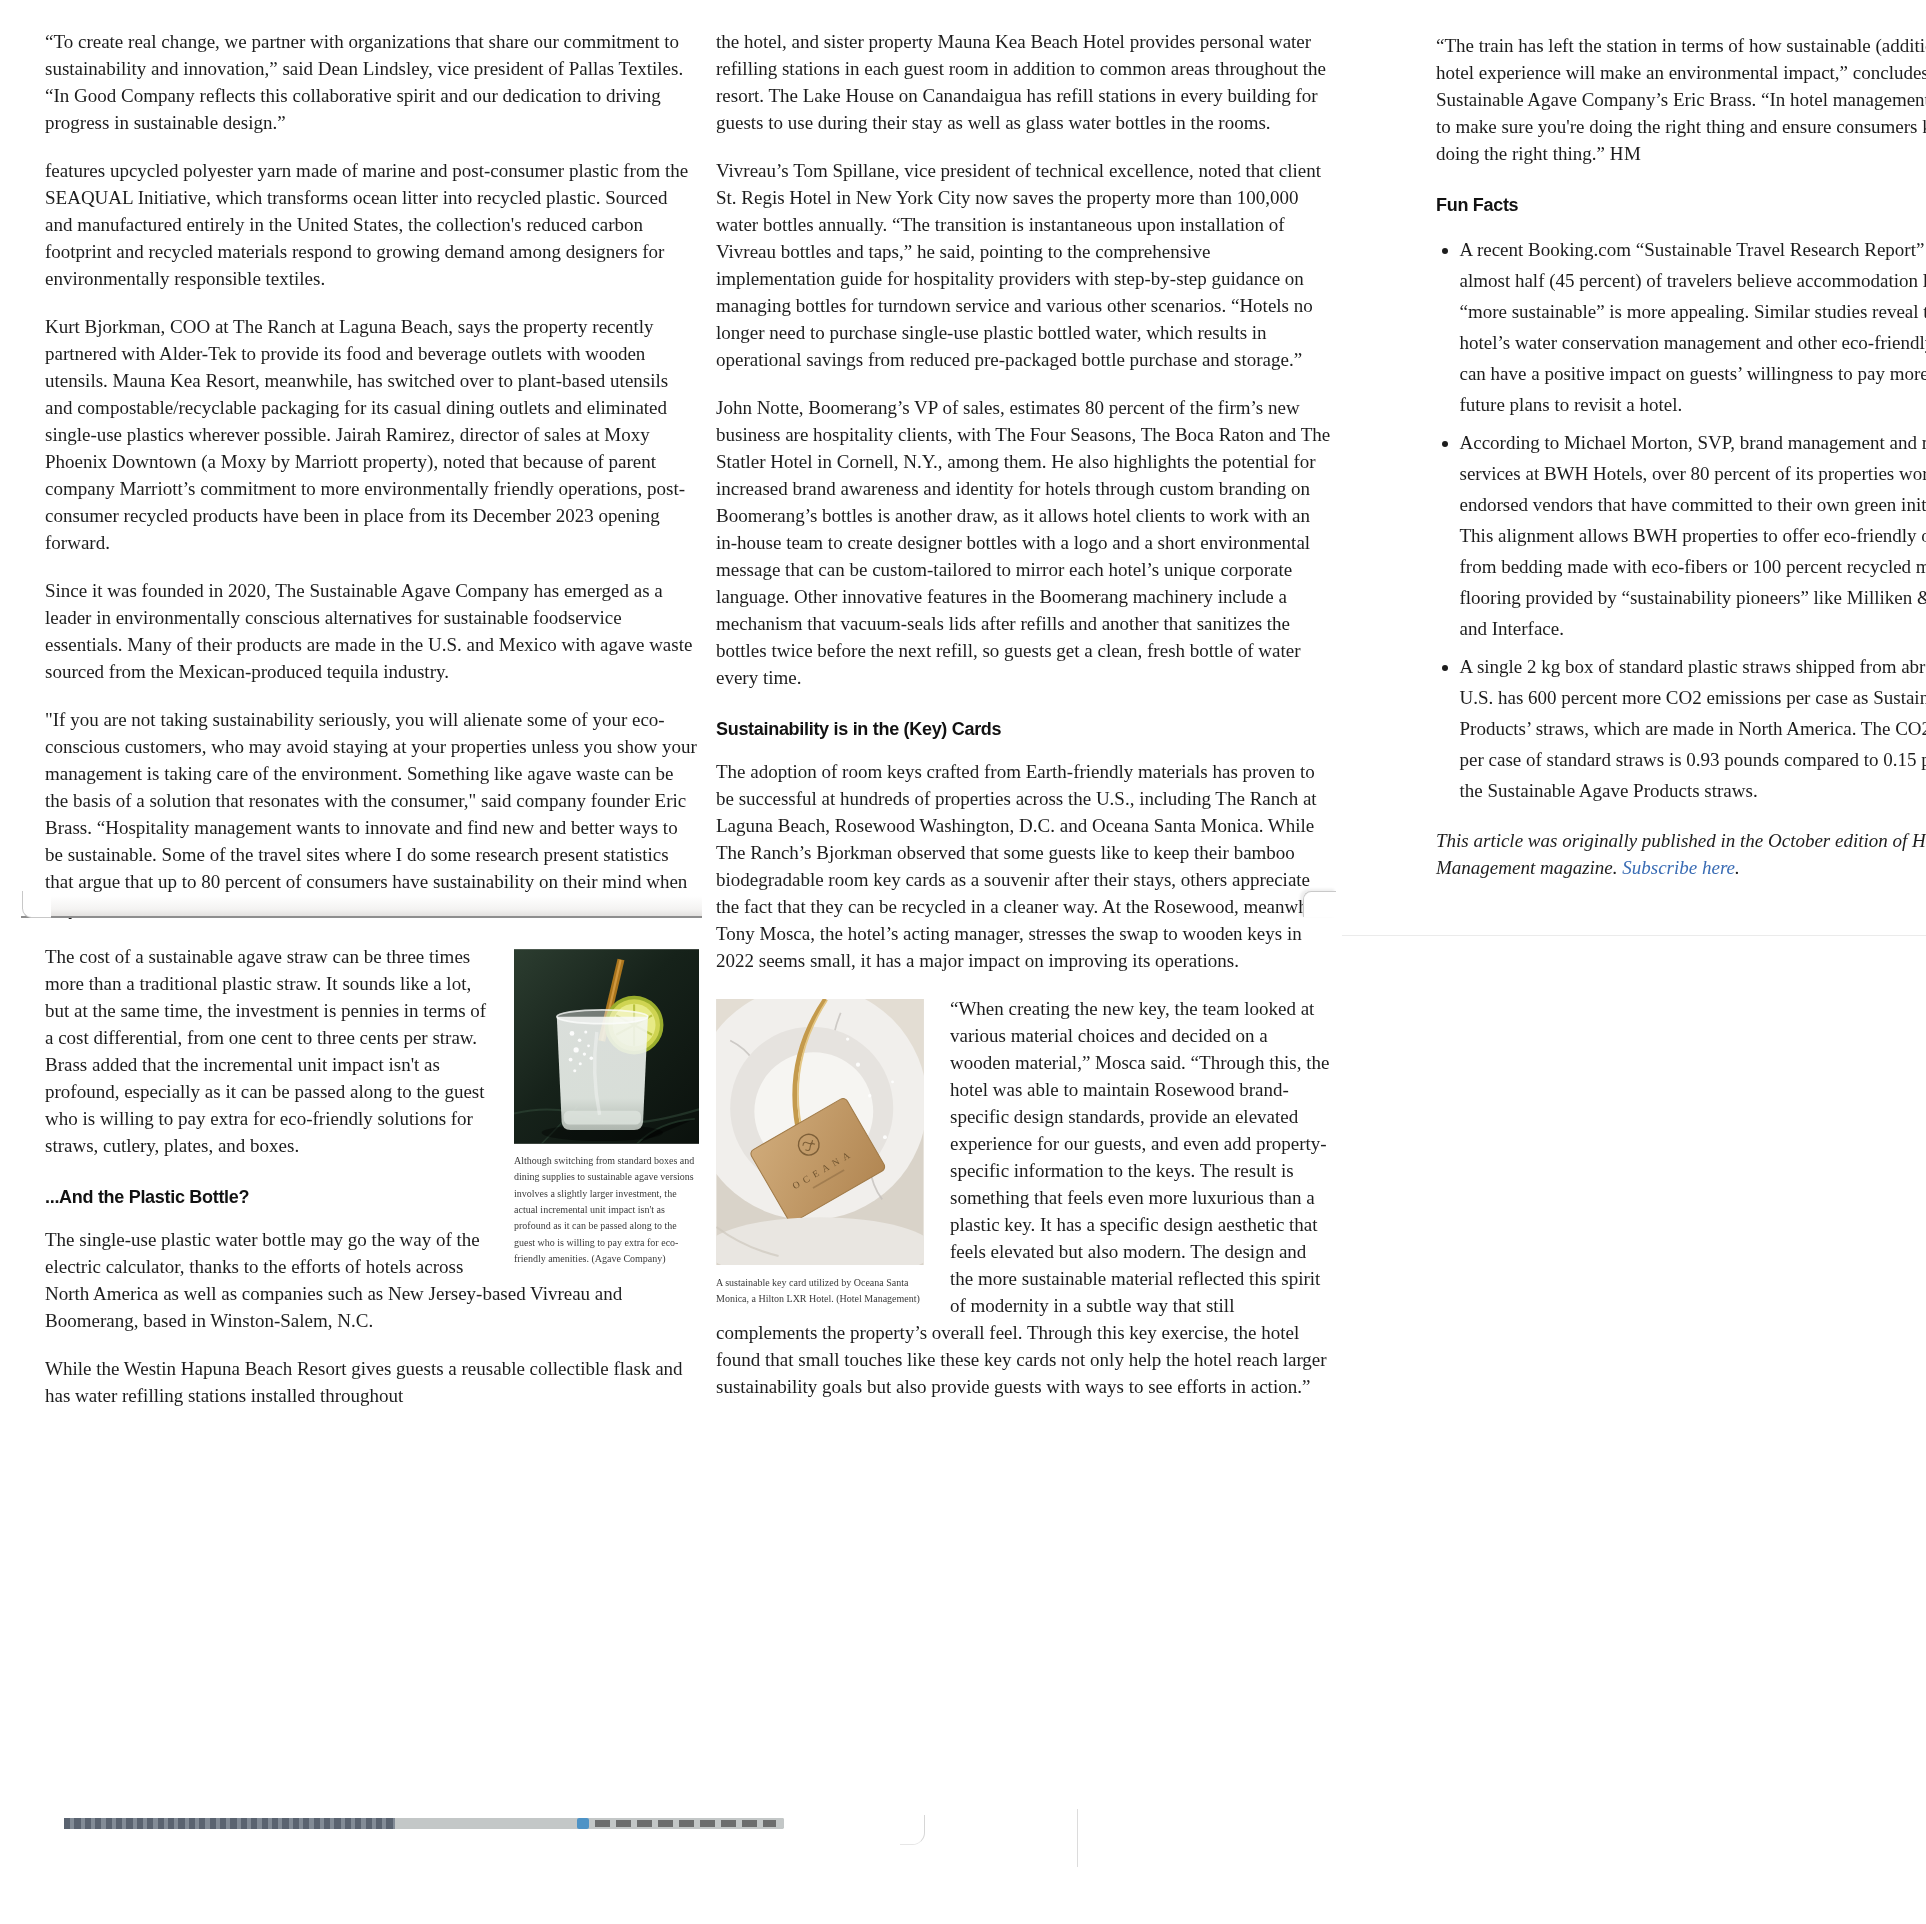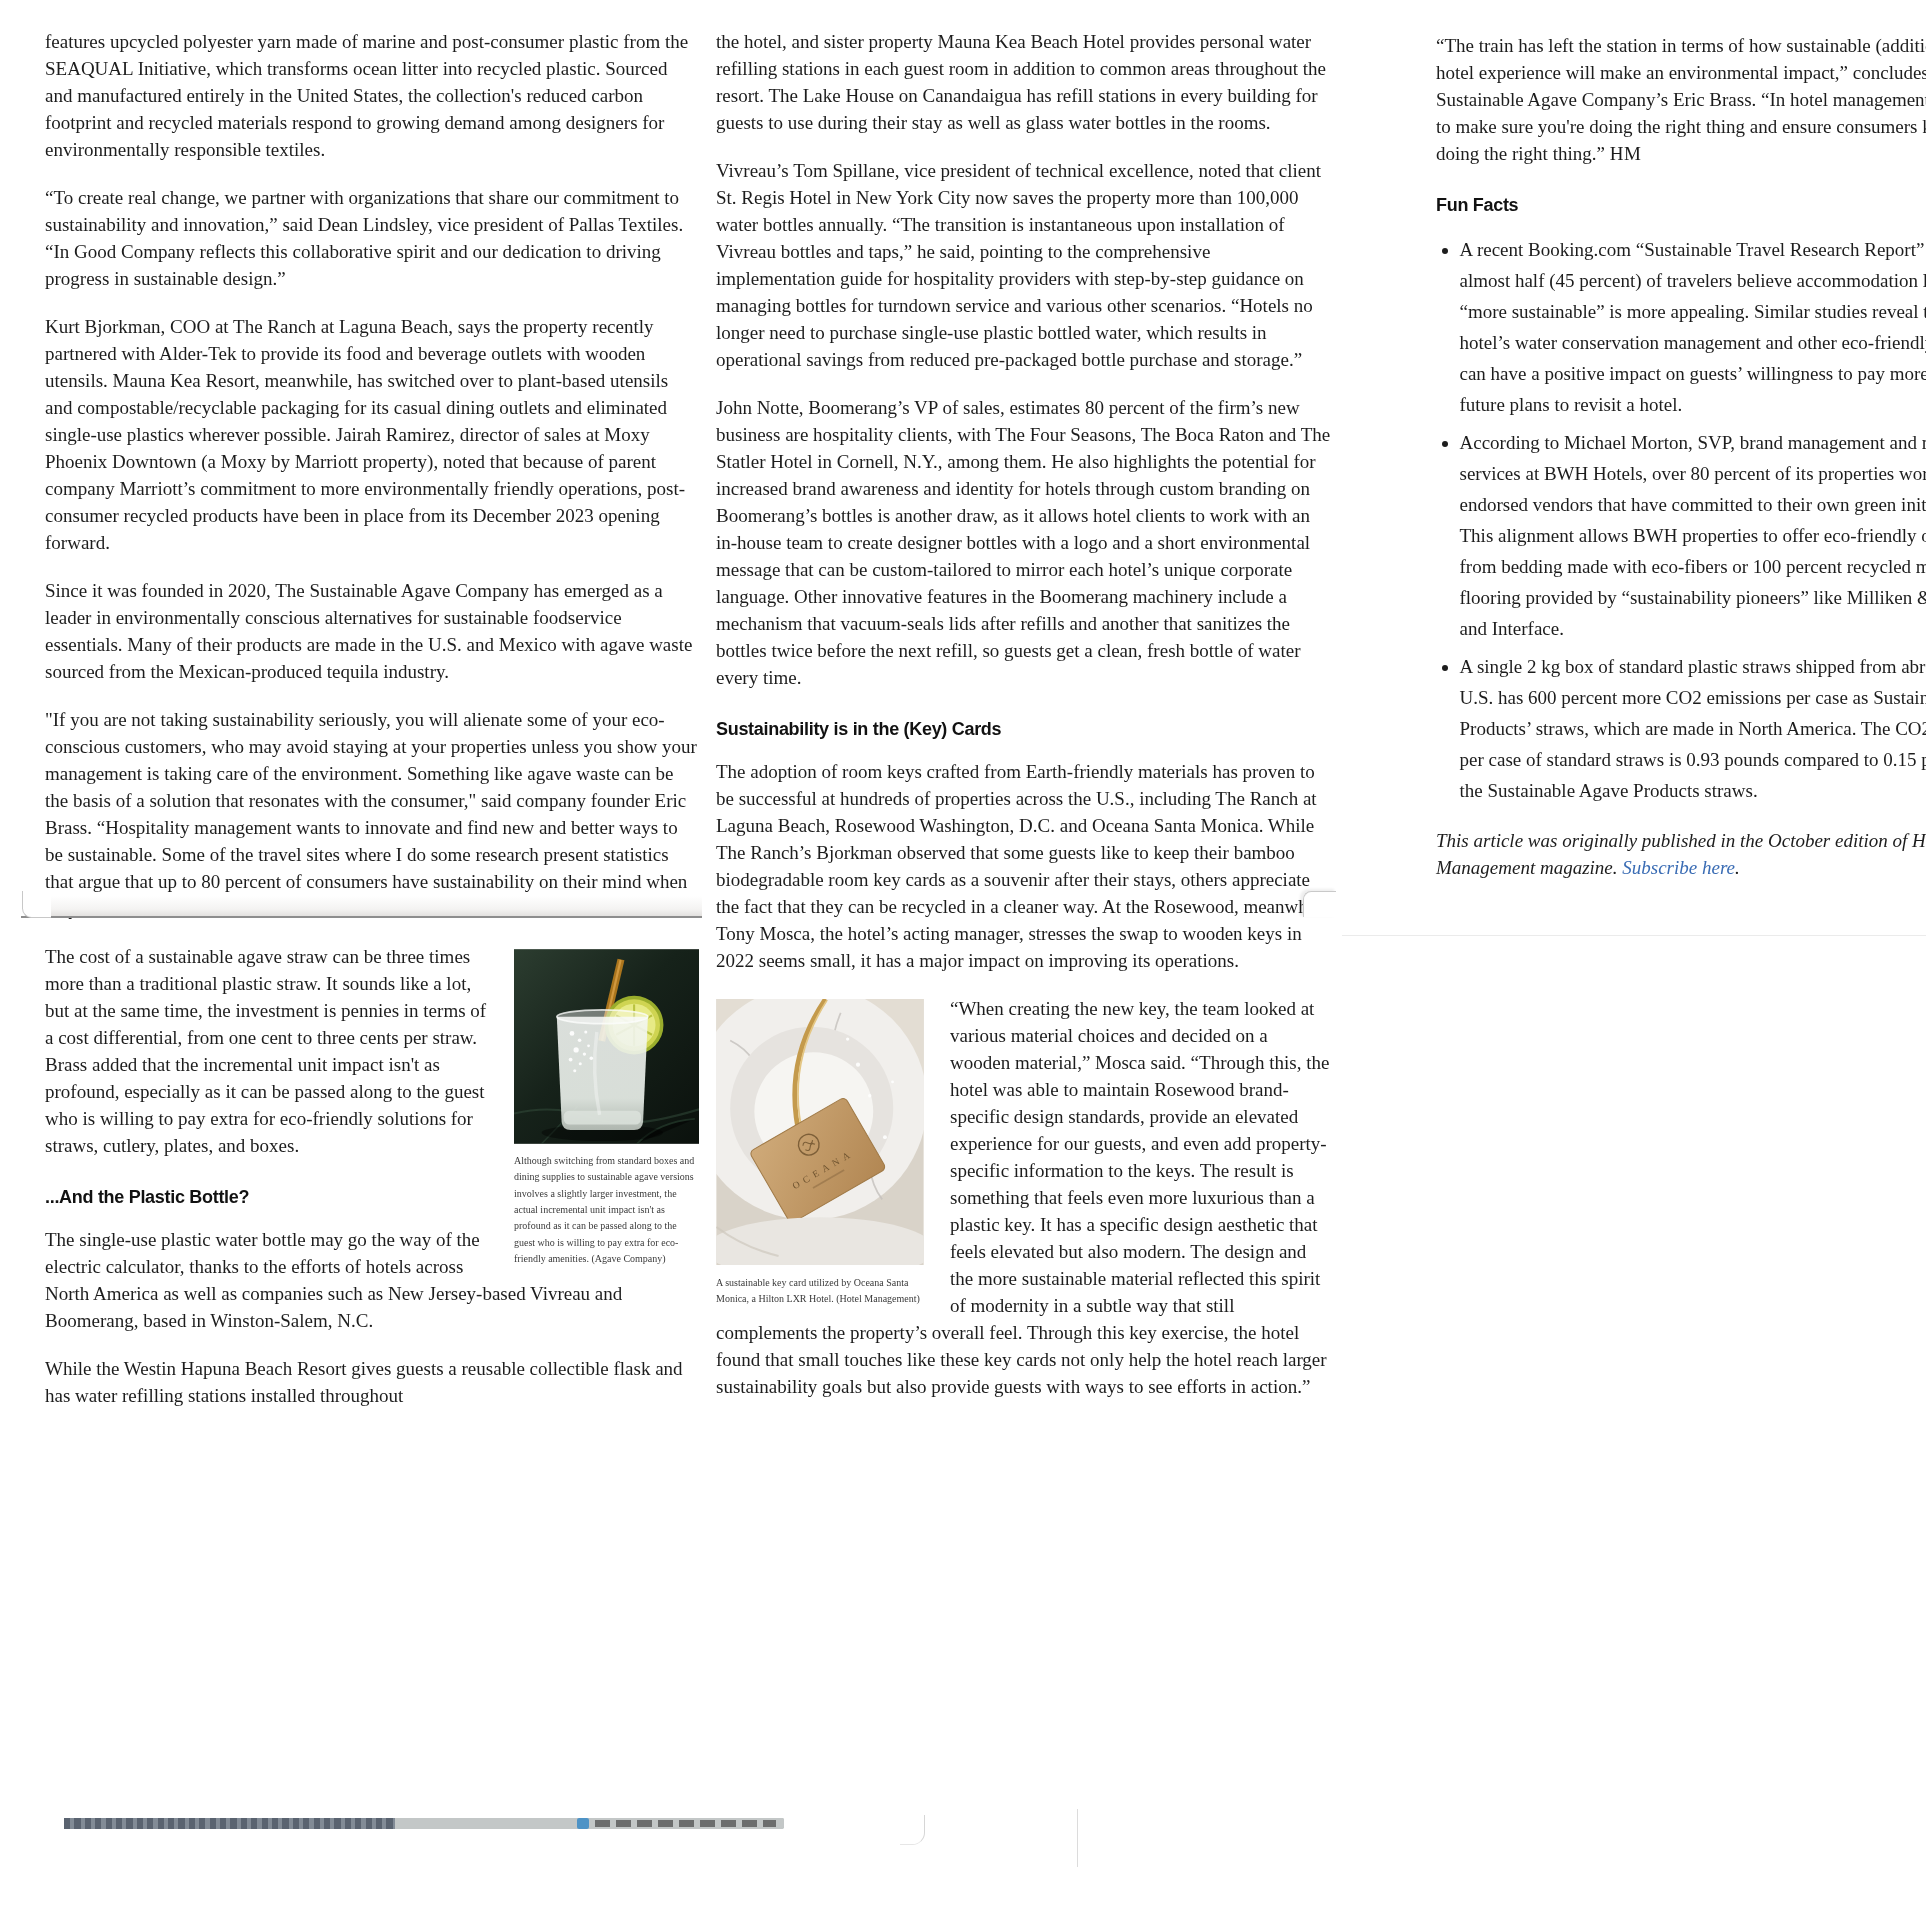--- a/index.html
+++ b/index.html
@@ -44,22 +44,22 @@
   .bs-corner{position:absolute;left:839px;top:1.4px;width:23.5px;height:29px;
      border-right:1.4px solid #d6d6d6;border-bottom:1.4px solid #e6e6e6;border-bottom-right-radius:12.5px;}
   .bs-edge{position:absolute;left:1016px;top:-5.5px;width:1.4px;height:58px;background:#dcdcdc;}
 </style>
 </head>
 <body>
 
 <div>
 
   <div class="col col1">
+    <p>“To create real change, we partner with organizations that share our commitment to sustainability and innovation,” said Dean Lindsley, vice president of Pallas Textiles. “In Good Company reflects this collaborative spirit and our dedication to driving progress in sustainable design.”</p>
     <p>features upcycled polyester yarn made of marine and post-consumer plastic from the SEAQUAL Initiative, which transforms ocean litter into recycled plastic. Sourced and manufactured entirely in the United States, the collection's reduced carbon footprint and recycled materials respond to growing demand among designers for environmentally responsible textiles.</p>
-    <p>“To create real change, we partner with organizations that share our commitment to sustainability and innovation,” said Dean Lindsley, vice president of Pallas Textiles. “In Good Company reflects this collaborative spirit and our dedication to driving progress in sustainable design.”</p>
     <p>Kurt Bjorkman, COO at The Ranch at Laguna Beach, says the property recently partnered with Alder-Tek to provide its food and beverage outlets with wooden utensils. Mauna Kea Resort, meanwhile, has switched over to plant-based utensils and compostable/recyclable packaging for its casual dining outlets and eliminated single-use plastics wherever possible. Jairah Ramirez, director of sales at Moxy Phoenix Downtown (a Moxy by Marriott property), noted that because of parent company Marriott’s commitment to more environmentally friendly operations, post-consumer recycled products have been in place from its December 2023 opening forward.</p>
     <p>Since it was founded in 2020, The Sustainable Agave Company has emerged as a leader in environmentally conscious alternatives for sustainable foodservice essentials. Many of their products are made in the U.S. and Mexico with agave waste sourced from the Mexican-produced tequila industry.</p>
     <p class="mt-extra">"If you are not taking sustainability seriously, you will alienate some of your eco-conscious customers, who may avoid staying at your properties unless you show your management is taking care of the environment. Something like agave waste can be the basis of a solution that resonates with the consumer," said company founder Eric Brass. “Hospitality management wants to innovate and find new and better ways to be sustainable. Some of the travel sites where I do some research present statistics that argue that up to 80 percent of consumers have sustainability on their mind when they select a hotel.”</p>
 
     <figure class="fig-right">
       <div class="fig-img">
         <svg width="185" height="195" viewBox="0 0 268 282" aria-hidden="true">
           <defs>
             <linearGradient id="bgG" x1="0" y1="0" x2="1" y2="1">
               <stop offset="0" stop-color="#2c3d30"></stop>

